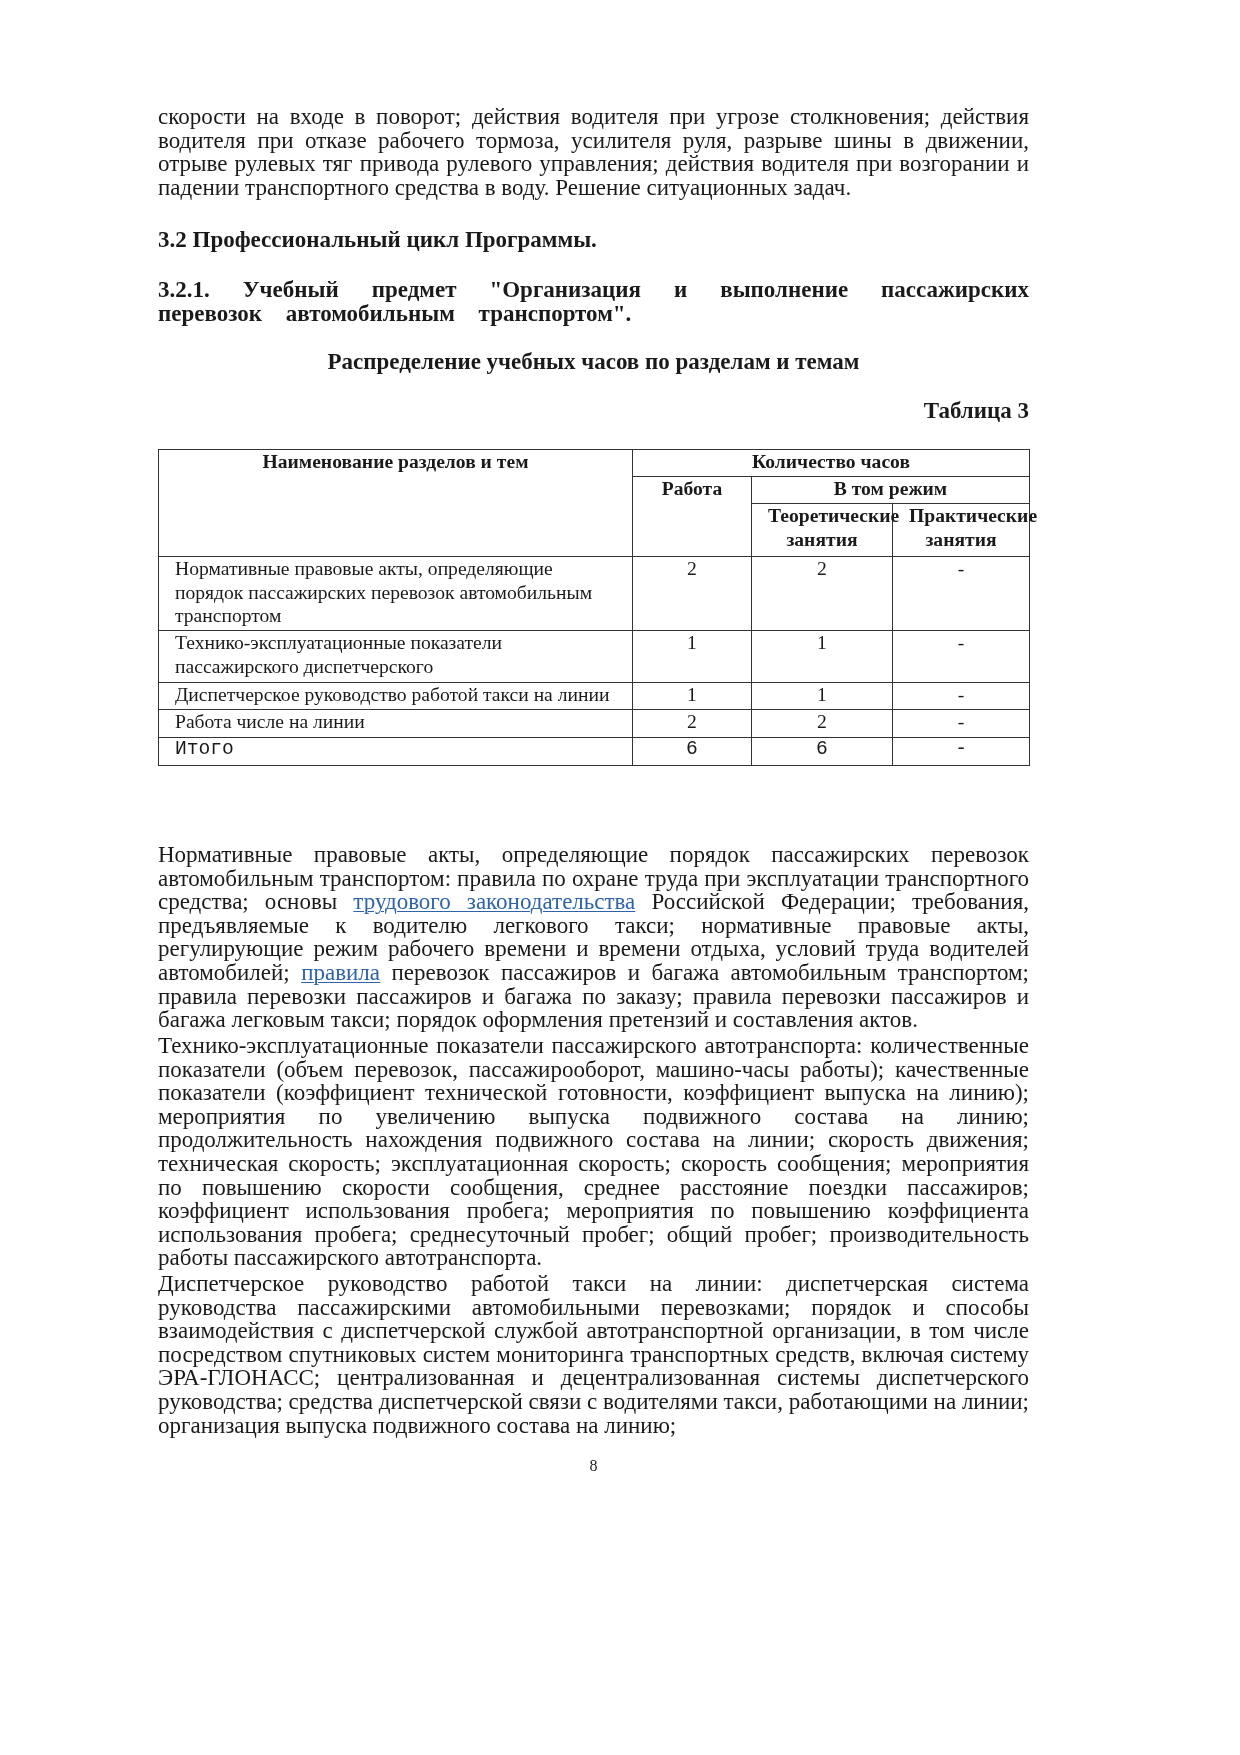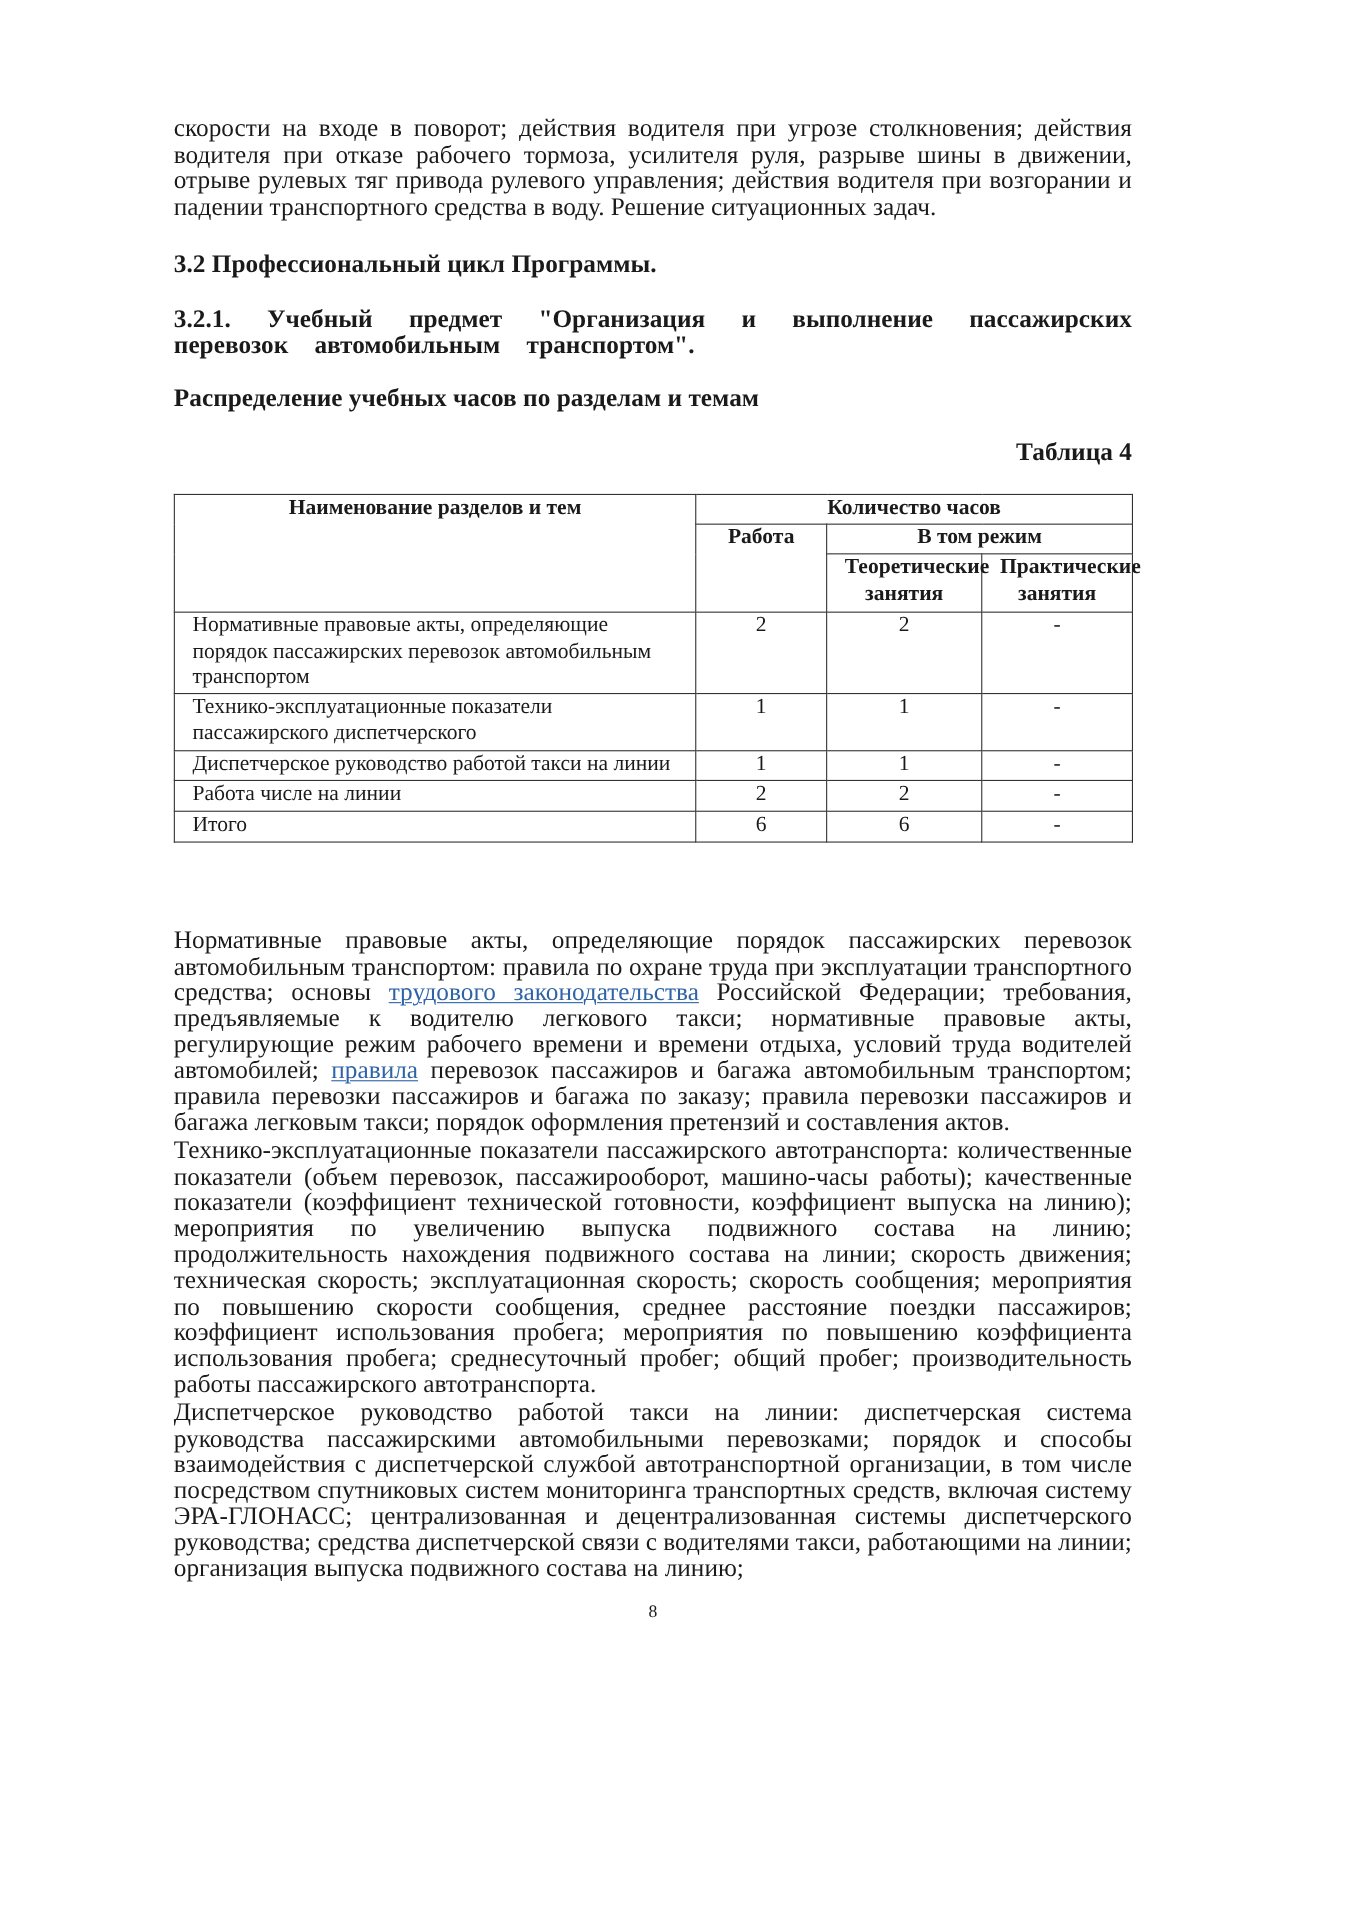--- a/index.html
+++ b/index.html
@@ -8,21 +8,21 @@
     font-family: "Liberation Serif", "DejaVu Serif", serif;
     color: #1a1a1a;
   }
   .page { position: absolute; left: 158px; top: 0; width: 871px; }
   .p {
     position: absolute; left: 0; width: 871px;
     font-size: 23px; line-height: 23.6px;
     text-align: justify; margin: 0;
   }
   .bold { font-weight: bold; }
-  .center { }
+  .center { text-align: center; }
   .right { text-align: right; }
   a.link { color: #2e63a8; text-decoration: underline; text-decoration-thickness: 1px; text-underline-offset: 2px; }
 
   table.hours {
     position: absolute; left: 0; top: 449px; width: 871px;
     border-collapse: collapse; table-layout: fixed;
     font-size: 19.6px; line-height: 23.6px;
   }
   table.hours td, table.hours th {
     border: 1.6px solid #333; padding: 0 16px; vertical-align: top;
@@ -41,21 +41,21 @@
 <div class="page">
 
   <p class="p" style="top:105px;">скорости на входе в поворот; действия водителя при угрозе столкновения; действия водителя при отказе рабочего тормоза, усилителя руля, разрыве шины в движении, отрыве рулевых тяг привода рулевого управления; действия водителя при возгорании и падении транспортного средства в воду. Решение ситуационных задач.</p>
 
   <p class="p bold" style="top:228px;">3.2 Профессиональный цикл Программы.</p>
 
   <p class="p bold" style="top:278px; word-spacing:18px;">3.2.1. Учебный предмет "Организация и выполнение пассажирских перевозок автомобильным транспортом".</p>
 
   <p class="p bold center" style="top:350px;">Распределение учебных часов по разделам и темам</p>
 
-  <p class="p bold right" style="top:399px;">Таблица 4</p>
+  <p class="p bold right" style="top:399px;">Таблица 3</p>
 
   <table class="hours">
     <colgroup>
       <col style="width:474px">
       <col style="width:119px">
       <col style="width:141px">
       <col style="width:137px">
     </colgroup>
     <tbody>
         <tr style="height:27px;">
@@ -87,21 +87,21 @@
       <td class="num">1</td>
       <td class="num">1</td>
       <td class="num">-</td>
     </tr>
     <tr style="height:28px;">
       <td class="name">Работа числе на линии</td>
       <td class="num">2</td>
       <td class="num">2</td>
       <td class="num">-</td>
     </tr>
-    <tr style="height:28px;">
+    <tr style="height:28px;font-family:Liberation Mono, monospace;">
       <td class="name">Итого</td>
       <td class="num">6</td>
       <td class="num">6</td>
       <td class="num">-</td>
     </tr>
   </tbody>
     </table>
 
   <p class="p" style="top:843px;"><span>Нормативные правовые акты, определяющие порядок пассажирских перевозок автомобильным транспортом: правила по охране труда при эксплуатации транспортного средства; основы </span><a class="link" href="#">трудового законодательства</a><span> Российской Федерации; требования, предъявляемые к водителю легкового такси; нормативные правовые акты, регулирующие режим рабочего времени и времени отдыха, условий труда водителей автомобилей; </span><a class="link" href="#">правила</a><span> перевозок пассажиров и багажа автомобильным транспортом; правила перевозки пассажиров и багажа по заказу; правила перевозки пассажиров и багажа легковым такси; порядок оформления претензий и составления актов.</span></p>
 

